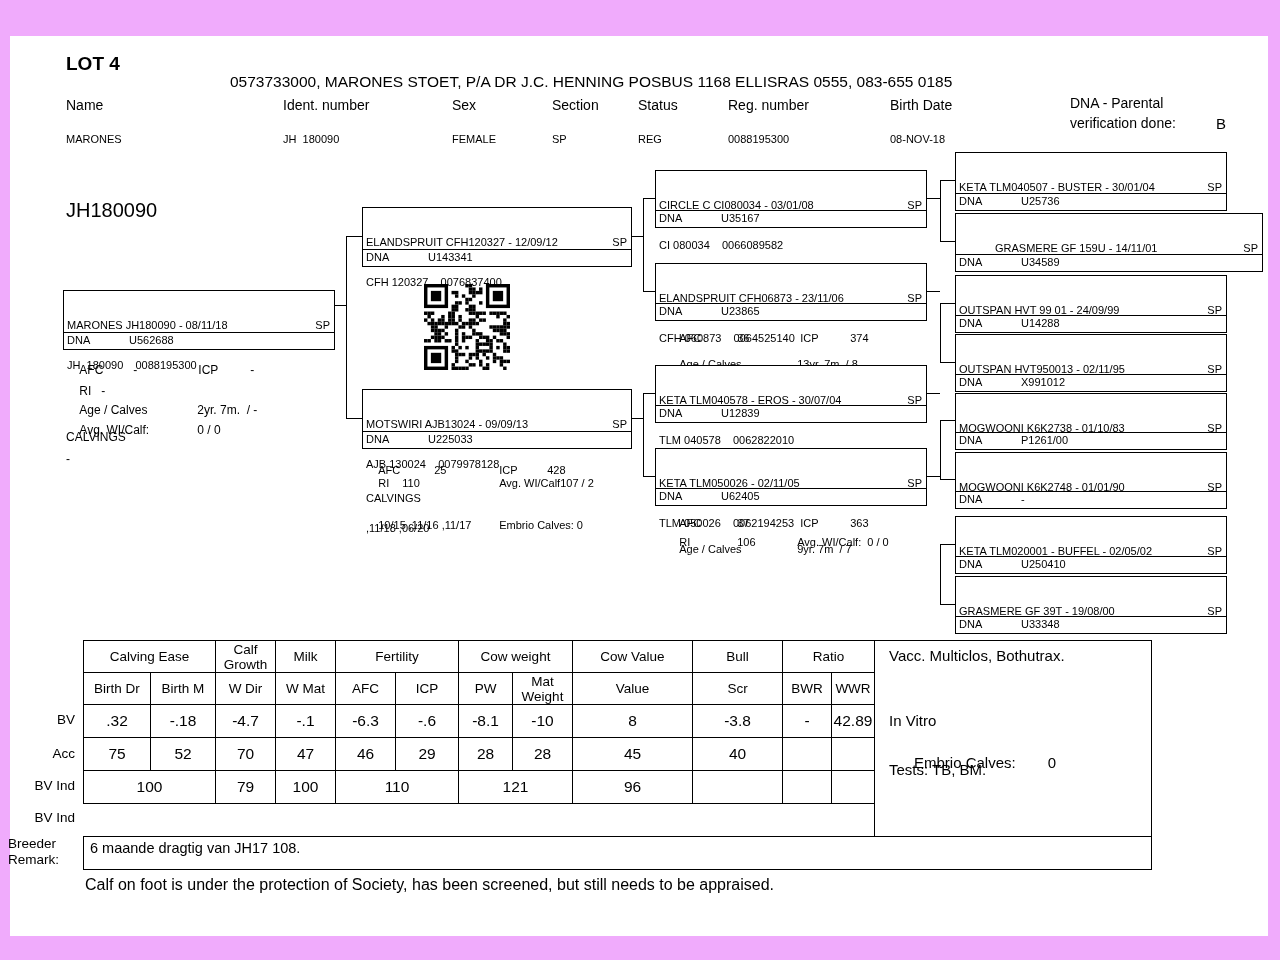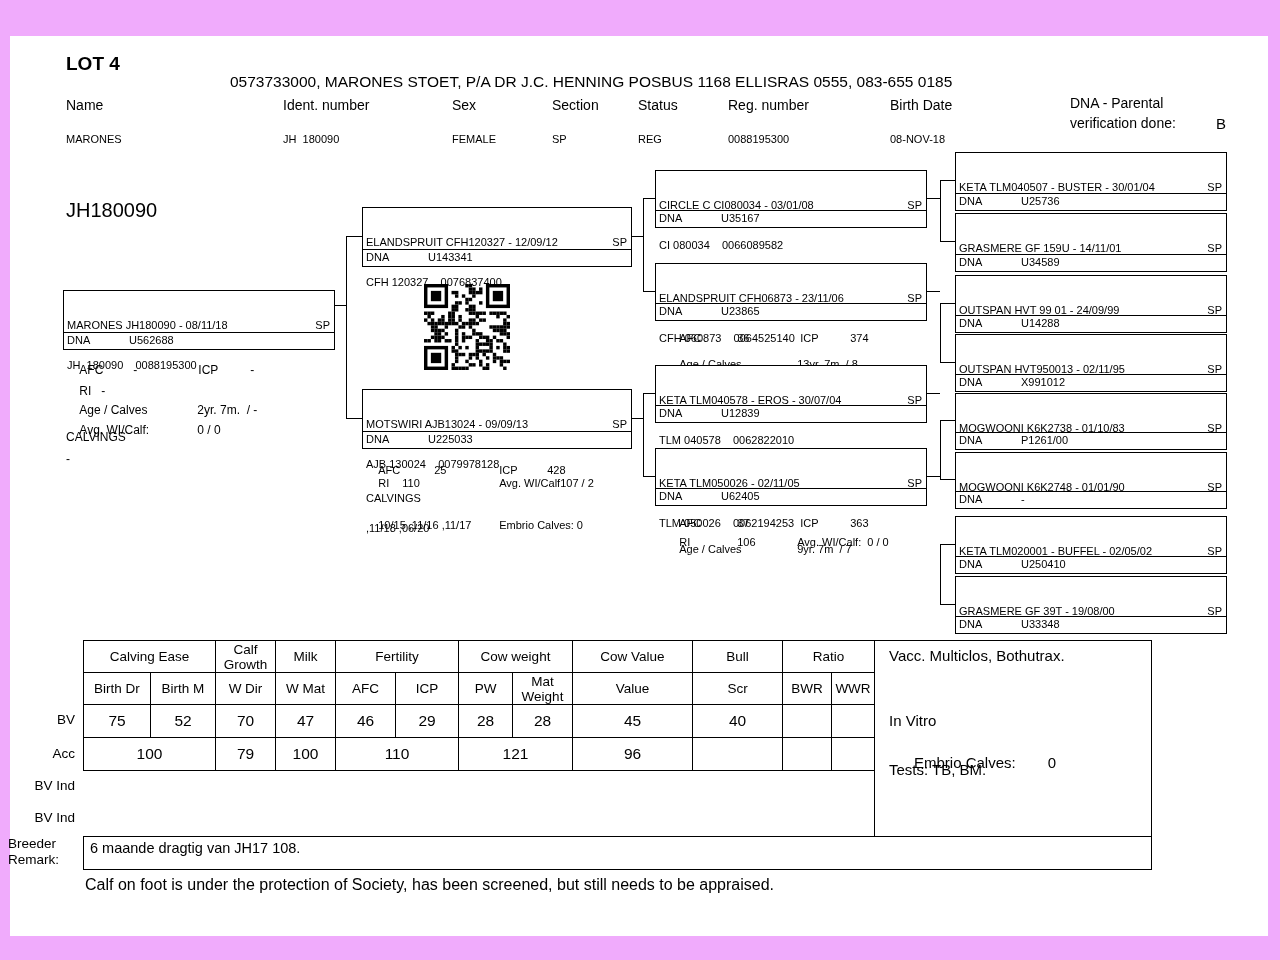--- a/index.html
+++ b/index.html
@@ -360,21 +360,21 @@
   </div>
   <div class="sline f11" style="left:667px;top:531px;">
     <span style="width:118px;">Age / Calves</span><span>9yr. 7m  / 7</span>
   </div>
 
   <div class="pbox" style="left:955px;top:152px;width:270px;height:57px;">
     <div class="prow1"><span>KETA TLM040507 - BUSTER - 30/01/04</span><span>SP</span></div>
     <div class="prow2">TLM 040507    0062822002</div>
     <div class="pdna"><span class="pdna-label">DNA</span><span>U25736</span></div>
   </div>
-  <div class="pbox" style="left:955px;top:213px;width:270px;height:57px;">
+  <div class="pbox" style="left:955px;top:213px;width:270px;height:57px;padding-left:36px;">
     <div class="prow1"><span>GRASMERE GF 159U - 14/11/01</span><span>SP</span></div>
     <div class="prow2">GF159U      D      0062581608</div>
     <div class="pdna"><span class="pdna-label">DNA</span><span>U34589</span></div>
   </div>
   <div class="pbox" style="left:955px;top:275px;width:270px;height:56px;">
     <div class="prow1"><span>OUTSPAN HVT 99 01 - 24/09/99</span><span>SP</span></div>
     <div class="prow2">HVT 990001    0043316462</div>
     <div class="pdna"><span class="pdna-label">DNA</span><span>U14288</span></div>
   </div>
   <div class="pbox" style="left:955px;top:334px;width:270px;height:56px;">
@@ -437,20 +437,34 @@
       <th>AFC</th>
       <th>ICP</th>
       <th>PW</th>
       <th>Mat Weight</th>
       <th>Value</th>
       <th>Scr</th>
       <th>BWR</th>
       <th>WWR</th>
     </tr>
     <tr class="drow">
+      <td>.32</td>
+      <td>-.18</td>
+      <td>-4.7</td>
+      <td>-.1</td>
+      <td>-6.3</td>
+      <td>-.6</td>
+      <td>-8.1</td>
+      <td>-10</td>
+      <td>8</td>
+      <td>-3.8</td>
+      <td>-</td>
+      <td>42.89</td>
+    </tr>
+    <tr class="drow">
       <td>75</td>
       <td>52</td>
       <td>70</td>
       <td>47</td>
       <td>46</td>
       <td>29</td>
       <td>28</td>
       <td>28</td>
       <td>45</td>
       <td>40</td>

